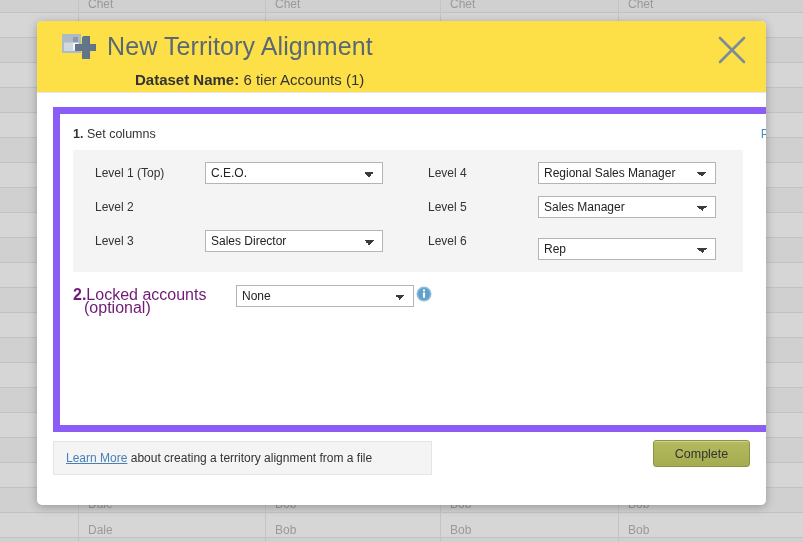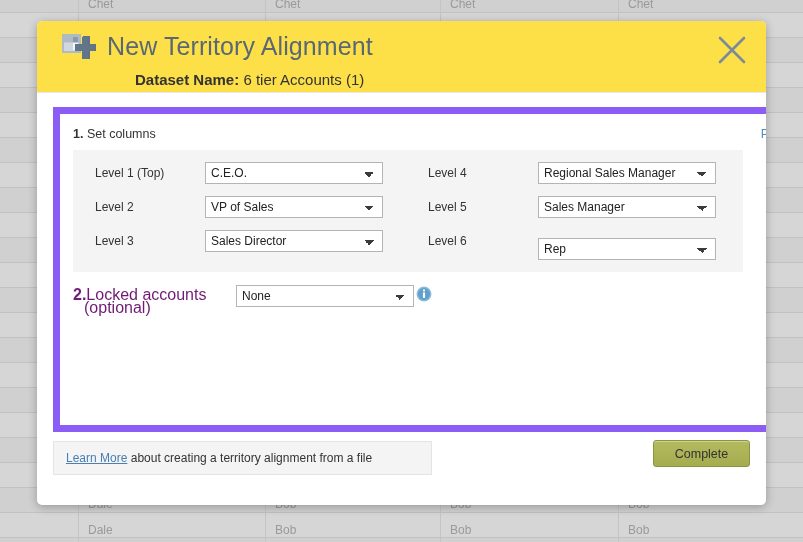--- a/index.html
+++ b/index.html
@@ -288,21 +288,20 @@
     </div>
 
     <a id="preview-link">Preview data</a>
 
     <div id="levels-box">
 
       <span class="lvl-label" style="left:22px; top:12px;">Level 1 (Top)</span>
       <select class="lvl-select" style="left:132px; top:12px; width:178px;"><option>C.E.O.</option></select>
 
       <span class="lvl-label" style="left:22px; top:46px;">Level 2</span>
-      <select class="lvl-select" style="left:132px; top:46px; width:178px;"><option>VP of Sales</option></select>
 
       <span class="lvl-label" style="left:22px; top:80px;">Level 3</span>
       <select class="lvl-select" style="left:132px; top:80px; width:178px;"><option>Sales Director</option></select>
 
       <span class="lvl-label" style="left:355px; top:12px;">Level 4</span>
       <select class="lvl-select" style="left:465px; top:12px; width:178px;"><option>Regional Sales Manager</option></select>
 
       <span class="lvl-label" style="left:355px; top:46px;">Level 5</span>
       <select class="lvl-select" style="left:465px; top:46px; width:178px;"><option>Sales Manager</option></select>
 

